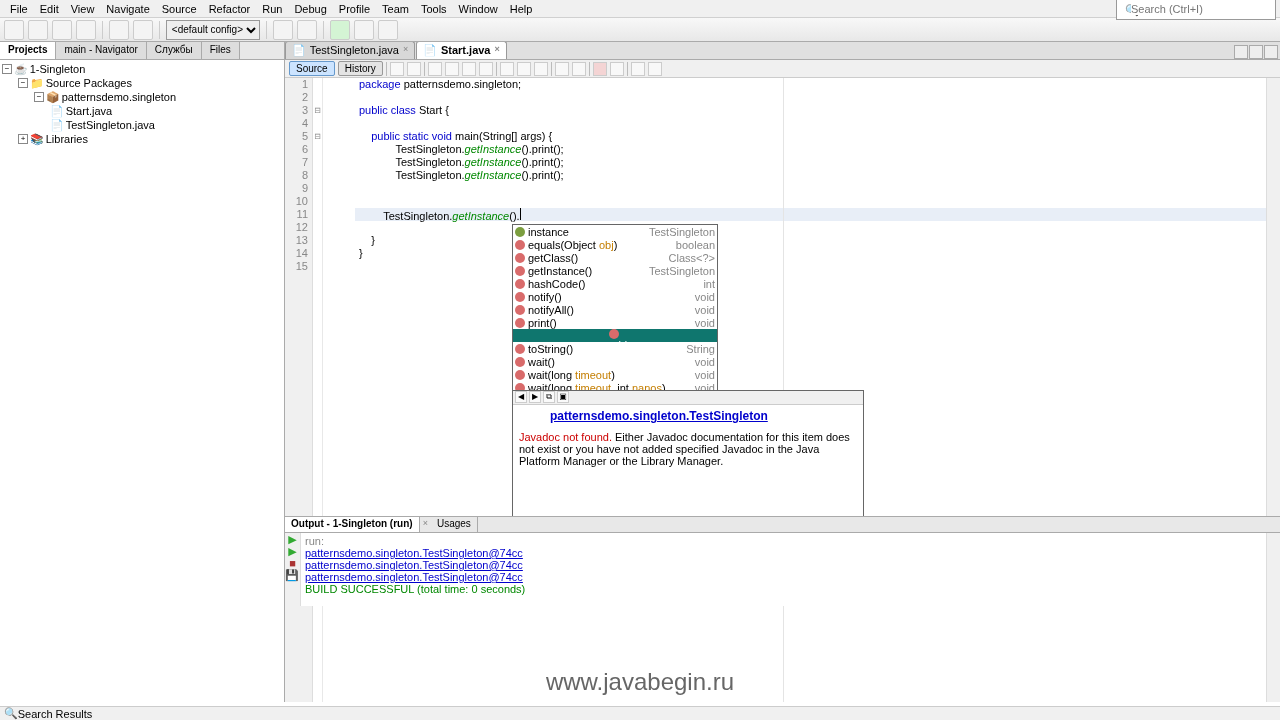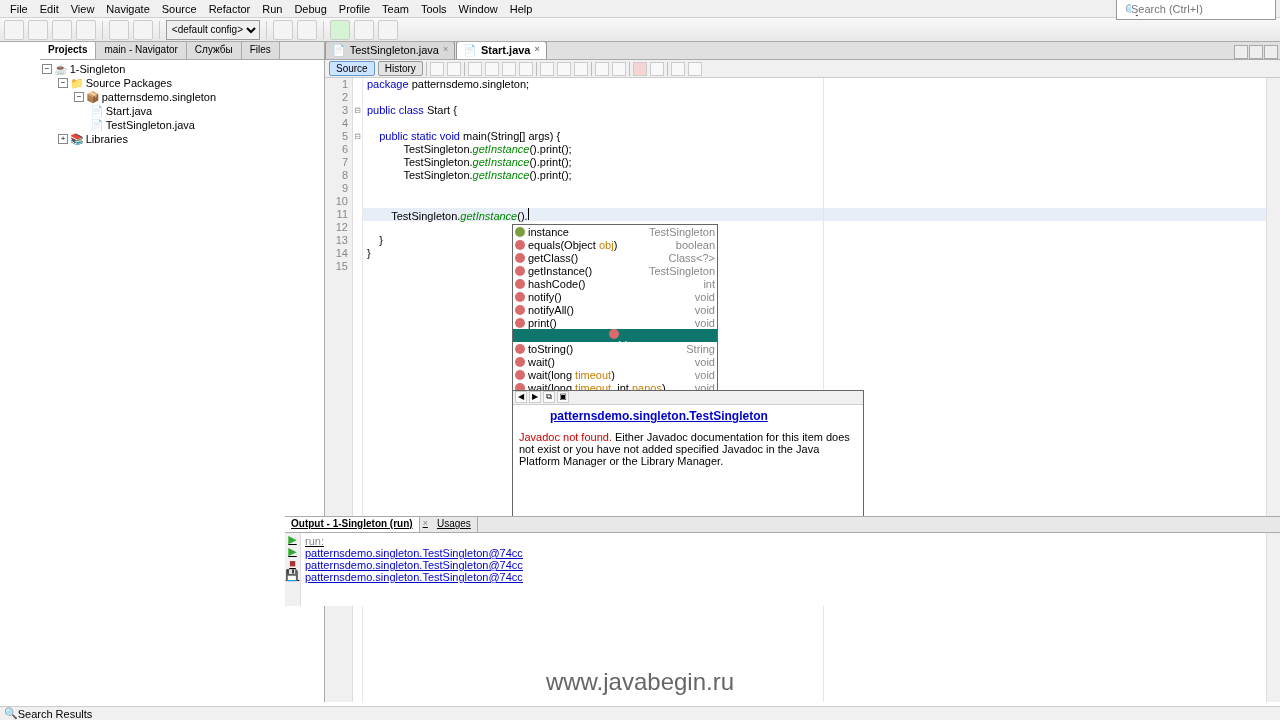--- a/index.html
+++ b/index.html
@@ -9,21 +9,21 @@
 .menubar span { padding: 0 6px; cursor: default; }
 .search-box { margin-left: auto; display: flex; align-items: center; background: #fff; border: 1px solid #999; padding: 0 2px; width: 160px; height: 22px; }
 .search-box input { border: none; outline: none; width: 120px; font-size: 11px; }
 .search-icon { width: 10px; height: 10px; display: inline-block; }
 
 .toolbar { height: 24px; background: linear-gradient(#f8f8f8,#e8e8e8); border-bottom: 1px solid #aaa; display: flex; align-items: center; padding: 0 4px; gap: 4px; }
 .tb-btn { width: 20px; height: 20px; border: 1px solid #ccc; background: #f4f4f4; border-radius: 2px; }
 .tb-sep { width: 1px; height: 18px; background: #ccc; margin: 0 2px; }
 .config-select { width: 94px; height: 20px; border: 1px solid #999; font-size: 10px; text-align: right; }
 
-.main-layout { display: flex; height: calc(100% - 60px); padding-left: 40px; }
+.main-layout { display: flex; height: calc(100% - 60px); }
 .left-panel { width: 285px; border-right: 1px solid #aaa; background: #fff; display: flex; flex-direction: column; }
 .left-tabs { height: 18px; background: #e8e8e8; display: flex; border-bottom: 1px solid #aaa; }
 .left-tab { padding: 2px 8px; border-right: 1px solid #aaa; background: #ddd; font-size: 10px; }
 .left-tab.active { background: #fff; font-weight: bold; }
 
 .tree { padding: 2px; }
 .tree-row { display: flex; align-items: center; height: 14px; gap: 2px; }
 .tree-indent { width: 14px; display: inline-block; }
 .tree-toggle { width: 10px; height: 10px; display: inline-flex; align-items: center; justify-content: center; border: 1px solid #888; font-size: 8px; line-height: 1; background:#fff;}
 .tree-label { font-size: 11px; }
@@ -41,21 +41,21 @@
 .editor-toolbar .src-btn.active { background: #cce4ff; border-color: #6699cc; }
 .et-sep { width: 1px; height: 14px; background: #bbb; }
 .et-ico { width: 14px; height: 14px; border: 1px solid #ccc; background: #f8f8f8; }
 
 .code-body { flex: 1; display: flex; font-family: 'Courier New', monospace; font-size: 11px; background: #fff; position: relative; }
 .gutter { width: 28px; background: #f0f0f0; text-align: right; color: #888; padding-right: 4px; border-right: 1px solid #ddd; }
 .gutter div { height: 13px; line-height: 13px; }
 .fold-gutter { width: 10px; border-right: 1px solid #e8e8e8; }
 .fold-gutter div { height: 13px; display:flex; align-items:center; justify-content:center; font-size:8px; color:#888; }
 .code-lines { flex: 1; position: relative; }
-.code-lines .line { height: 13px; line-height: 13px; white-space: pre; padding-left: 4px; }
+.code-lines .line { height: 13px; line-height: 13px; white-space: pre; padding-left: 4px; margin-left: 32px; }
 .line.hl { background: #e8eef7; }
 .kw { color: #0000cc; }
 .mth { color: #008800; font-style: italic; }
 .cursor { display:inline-block; width:1px; height:12px; background:#000; vertical-align: baseline; animation:blink 1s infinite; }
 @keyframes blink { 50% { opacity:0; } }
 .print-margin { position: absolute; left: 460px; top: 0; bottom: 0; width: 1px; background: #e4e4e4; }
 
 .autocomplete { position: absolute; left: 512px; top: 224px; width: 206px; background: #fff; border: 1px solid #666; font-family: 'Courier New', monospace; font-size: 11px; }
 .ac-row { display: flex; height: 13px; align-items: center; padding: 0 2px; }
 .ac-row.selected { background: #0f766e; color: #fff; flex-direction: column; }
@@ -68,21 +68,21 @@
 .ac-param { color: #c47e00; }
 
 .javadoc { position: absolute; left: 512px; top: 390px; width: 352px; height: 212px; background: #fff; border: 1px solid #666; padding: 0; font-size: 11px; }
 .javadoc-tb { height: 14px; background: #f0f0f0; border-bottom: 1px solid #ccc; display:flex; gap:2px; padding:0 2px;}
 .javadoc-tb span{ width:12px; height:12px; border:1px solid #ccc; background:#fafafa; font-size:8px; text-align:center;}
 .javadoc-body { padding: 4px 6px; }
 .jd-title { color: #0000cc; text-decoration: underline; font-weight: bold; font-size: 12px; padding-left: 31px; }
 .jd-sig { font-family: 'Courier New', monospace; margin: 4px 0; font-size:11px; }
 .jd-err { color: #cc0000; }
 
-.output-panel { position: absolute; left: 285px; top: 516px; right: 0; height: 90px; border-top: 1px solid #aaa; background: #fff; text-decoration: underline; }
+.output-panel { position: absolute; left: 285px; top: 516px; right: 0; height: 90px; border-top: 1px solid #aaa; background: #fff; }
 .out-tabs { height: 16px; background: #e8e8e8; display: flex; border-bottom: 1px solid #aaa; }
 .out-tab { padding: 1px 6px; border-right: 1px solid #aaa; font-size: 10px; }
 .out-tab.active { background: #fff; font-weight: bold; }
 .out-body { display: flex; height: calc(100% - 16px); }
 .out-gutter { width: 16px; background: #f0f0f0; border-right: 1px solid #ddd; }
 .out-gutter div { height:12px; display:flex;align-items:center;justify-content:center;}
 .out-lines { flex: 1; font-family: 'Courier New', monospace; font-size: 11px; padding: 2px 4px; }
 .out-lines .run { color: #888; }
 .out-lines .link { color: #0000cc; text-decoration: underline; }
 .out-lines .ok { color: #008800; }
@@ -377,20 +377,21 @@
       <div style="color:#3a3">▶</div>
       <div style="color:#3a3">▶</div>
       <div style="color:#a33">■</div>
       <div>💾</div>
     </div>
     <div class="out-lines">
       <div class="run">run:</div>
       <div class="link">patternsdemo.singleton.TestSingleton@74cc</div>
       <div class="link">patternsdemo.singleton.TestSingleton@74cc</div>
       <div class="link">patternsdemo.singleton.TestSingleton@74cc</div>
+      <div class="ok">BUILD SUCCESSFUL (total time: 0 seconds)</div>
     </div>
     <div class="scrollbar" style="top:16px;bottom:0;"></div>
   </div>
 </div>
 
 <div class="watermark">www.javabegin.ru</div>
 
 <div class="status-bar">
   <span>🔍</span>
   <span style="">Search Results</span>

